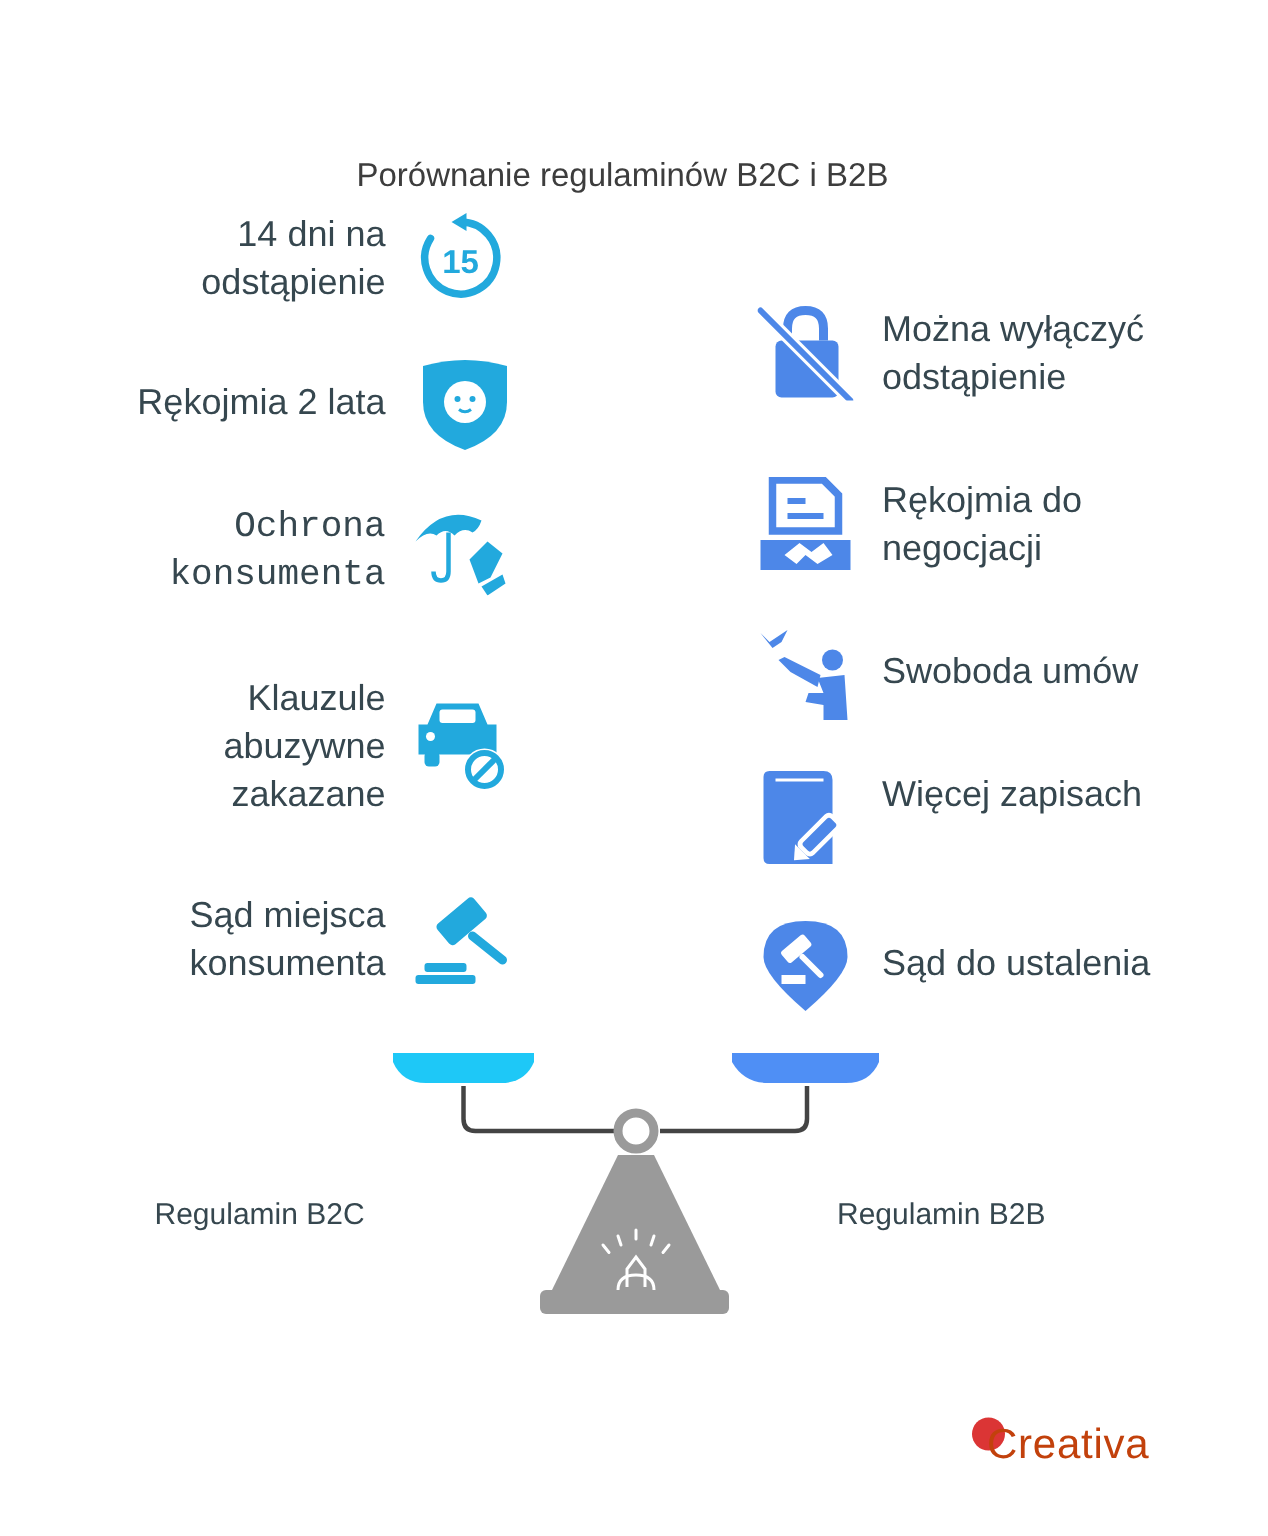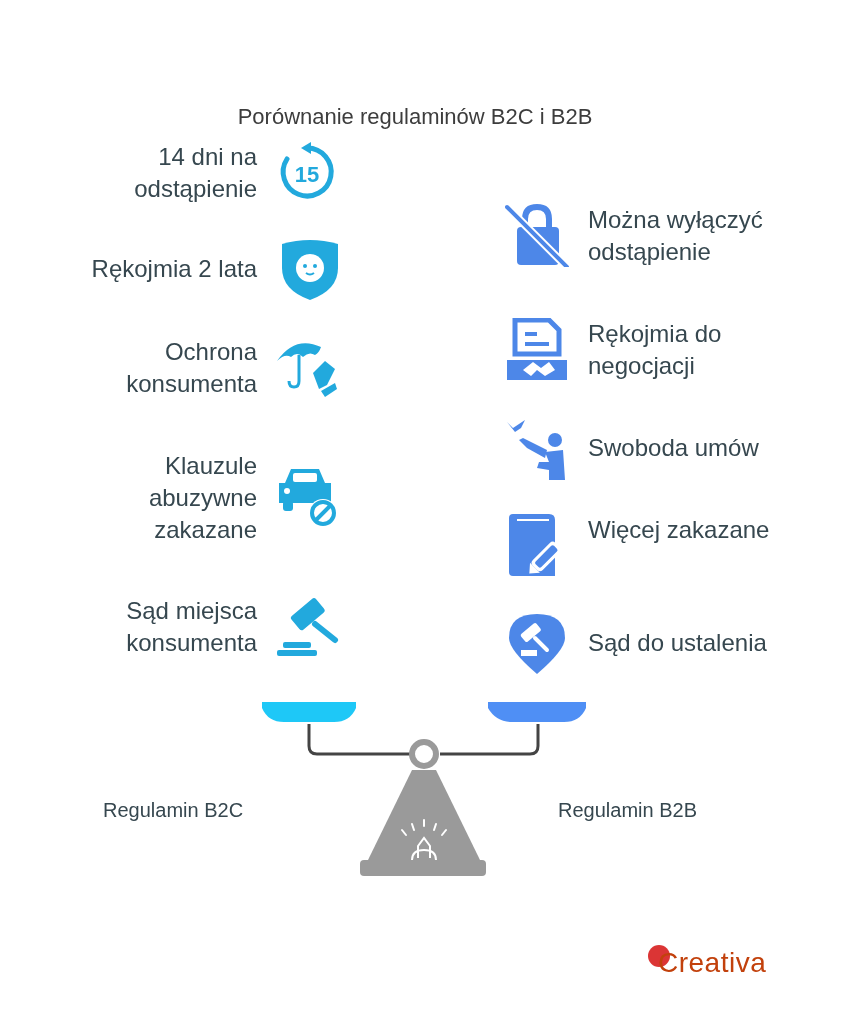--- a/index.html
+++ b/index.html
@@ -35,21 +35,21 @@
   <div>Rękojmia 2 lata</div>
 </div>
 <svg class="icon" style="left:278px; top:238px;" viewBox="0 0 64 64">
   <path d="M4 6 Q32 -2 60 6 L60 30 Q60 52 32 62 Q4 52 4 30 Z" fill="#22a9dd"></path>
   <circle cx="32" cy="30" r="14" fill="#fff"></circle>
   <circle cx="27" cy="28" r="2" fill="#22a9dd"></circle>
   <circle cx="37" cy="28" r="2" fill="#22a9dd"></circle>
   <path d="M28 35 Q32 38 36 35" stroke="#22a9dd" stroke-width="2" fill="none"></path>
 </svg>
 
-<div class="left-text item" style="right:588px; top:336px;">
+<div class="left-text item" style="right:588px; top:336px;font-family:Liberation Mono, monospace;">
   <div>Ochrona</div>
   <div>konsumenta</div>
 </div>
 <svg class="icon" style="left:275px; top:333px;" viewBox="0 0 64 64">
   <path d="M2 28 Q20 2 46 14 Q44 20 40 22 Q34 18 28 24 Q22 18 16 24 Q10 20 2 28 Z" fill="#22a9dd"></path>
   <path d="M24 22 L24 48 Q24 54 19 54 Q14 54 14 48" stroke="#22a9dd" stroke-width="3" fill="none"></path>
   <path d="M38 40 L50 28 L60 36 L52 52 L44 56 Z" fill="#22a9dd"></path>
   <path d="M46 58 L60 50 L62 56 L50 64 Z" fill="#22a9dd"></path>
 </svg>
 
@@ -117,21 +117,21 @@
 <svg class="icon" style="left:505px; top:512px;" viewBox="0 0 64 64">
   <path d="M4 6 Q4 2 8 2 L44 2 Q50 2 50 8 L50 64 L8 64 Q4 64 4 60 Z" fill="#4d87e8"></path>
   <line x1="12" y1="8" x2="44" y2="8" stroke="#fff" stroke-width="2"></line>
   <g transform="rotate(-45 42 48)">
     <rect x="28" y="38" width="32" height="14" rx="4" fill="#fff"></rect>
     <rect x="31" y="41" width="26" height="8" rx="2" fill="#4d87e8"></rect>
     <path d="M28 38 L20 45 L28 52 Z" fill="#fff"></path>
   </g>
 </svg>
 <div class="right-text item" style="left:588px; top:514px;">
-  <div>Więcej zakazane</div>
+  <div>Więcej zapisach</div>
 </div>
 
 <svg class="icon" style="left:505px; top:610px;" viewBox="0 0 64 64">
   <path d="M32 64 Q4 40 4 28 Q4 4 32 4 Q60 4 60 28 Q60 40 32 64 Z" fill="#4d87e8"></path>
   <g transform="rotate(-40 28 22)">
     <rect x="16" y="16" width="20" height="10" rx="2" fill="#fff"></rect>
   </g>
   <line x1="30" y1="28" x2="42" y2="40" stroke="#fff" stroke-width="4" stroke-linecap="round"></line>
   <rect x="16" y="40" width="16" height="6" fill="#fff"></rect>
 </svg>

